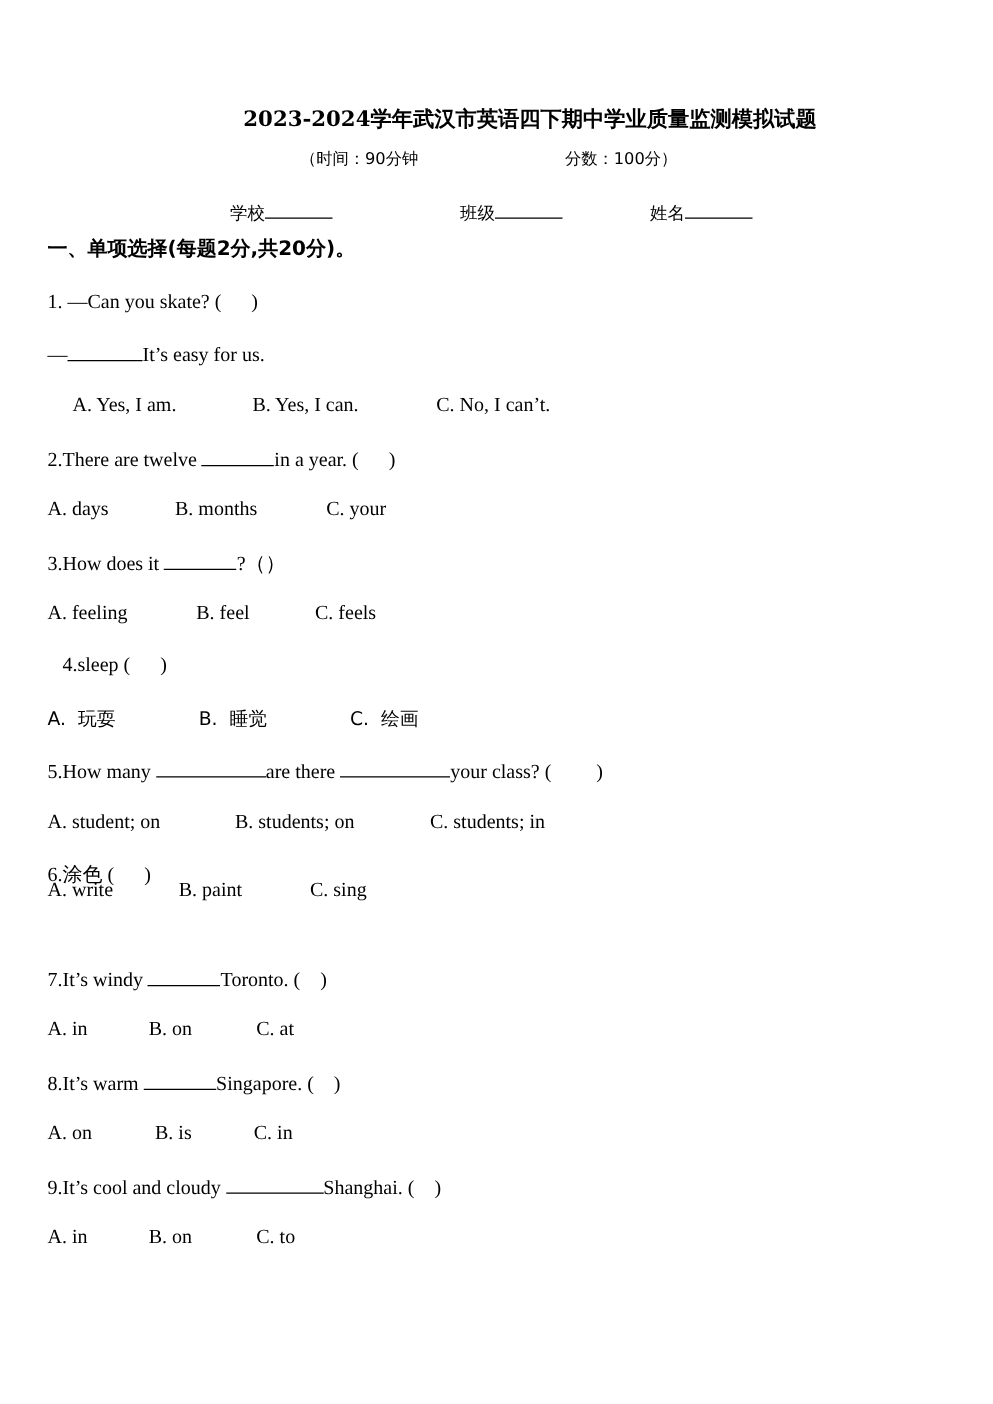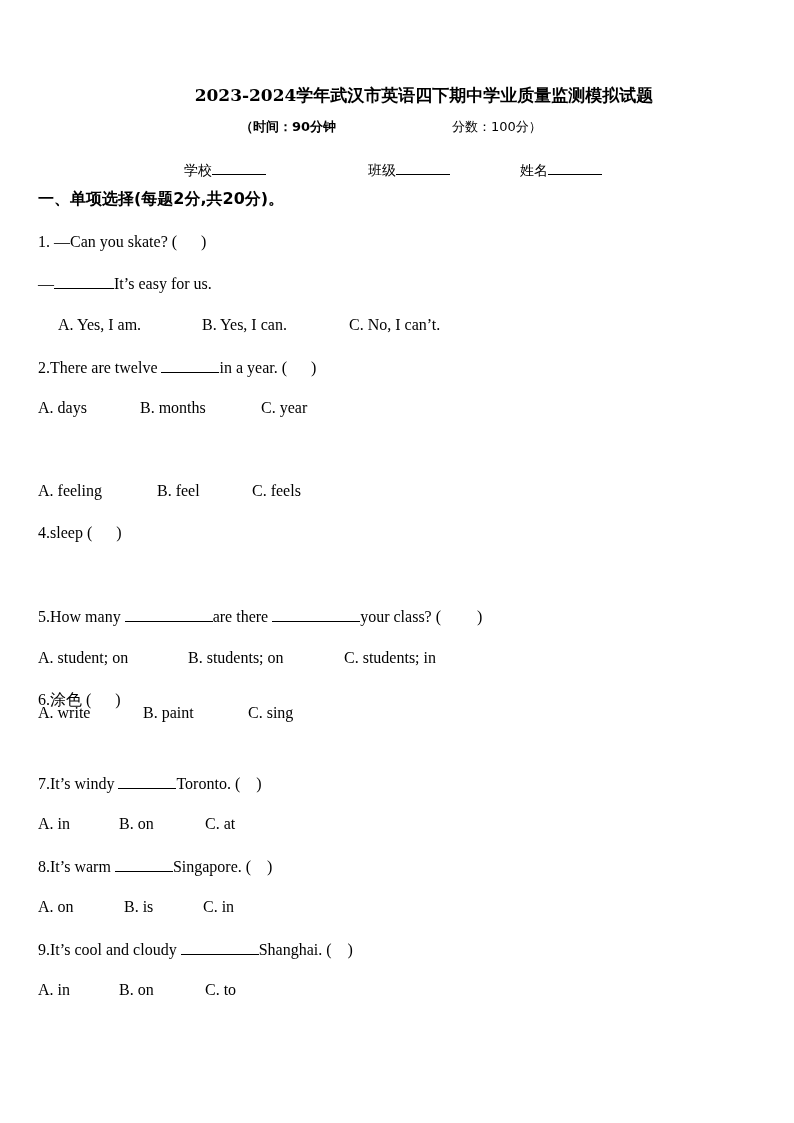--- a/index.html
+++ b/index.html
@@ -8,21 +8,21 @@
     .title {
       position: absolute; left: 0; width: 794px; top: 84px; text-align: center;
       font-family: "DejaVu Serif", "Liberation Serif", serif; font-weight: bold; font-size: 17px;
       letter-spacing: 0px;
       margin-left: 27px;
     }
     .subtitle {
       position: absolute; top: 118px; left: 0; width: 794px;
       font-family: "DejaVu Sans", sans-serif; font-size: 13px;
     }
-    .subtitle .time { position: absolute; left: 240px; font-weight: bold; }
+    .subtitle .time { position: absolute; left: 240px; }
     .subtitle .score { position: absolute; left: 452px; }
     .info {
       position: absolute; top: 160px; left: 0; width: 794px;
       font-family: "DejaVu Sans", sans-serif; font-size: 14px;
     }
     .info .field { position: absolute; }
     .info .blank { display: inline-block; width: 54px; border-bottom: 1px solid #000; height: 14px; vertical-align: baseline; }
     .section {
       position: absolute; left: 38px; top: 189px;
       font-family: "DejaVu Sans", sans-serif; font-weight: bold; font-size: 16px;
@@ -53,25 +53,27 @@
     <span class="field" style="left:520px;"><span>姓名</span><span class="blank"></span></span>
   </div>
 
   <div class="section">一、单项选择(每题2分,共20分)。</div>
 
   <div class="line" style="top:233px;">1. —Can you skate? (      )</div>
   <div class="line" style="top:274px;"><span>—</span><span class="blank-line" style="width:60px;"></span><span>It’s easy for us.</span></div>
   <div class="line" style="top:316px;margin-left:20px;"><span class="opt" style="width:144px;">A. Yes, I am.</span><span class="opt" style="width:147px;">B. Yes, I can.</span><span class="opt">C. No, I can’t.</span></div>
 
   <div class="line" style="top:358px;"><span>2.There are twelve </span><span class="blank-line" style="width:58px;"></span><span>in a year. (      )</span></div>
-  <div class="line" style="top:399px;"><span class="opt" style="width:102px;">A. days</span><span class="opt" style="width:121px;">B. months</span><span class="opt">C. year</span></div>
+  <div class="line" style="top:399px;"><span class="opt" style="width:102px;">A. days</span><span class="opt" style="width:121px;">B. months</span><span class="opt">C. your</span></div>
 
+  <div class="line" style="top:441px;"><span>3.How does it </span><span class="blank-line" style="width:58px;"></span><span>?（）</span></div>
   <div class="line" style="top:482px;"><span class="opt" style="width:119px;">A. feeling</span><span class="opt" style="width:95px;">B. feel</span><span class="opt">C. feels</span></div>
 
-  <div class="line" style="top:524px;">4.sleep (      )</div>
+  <div class="line" style="top:524px;margin-left:12px;">4.sleep (      )</div>
+  <div class="line cjk" style="top:566px;"><span class="opt" style="width:121px;">A.  玩耍</span><span class="opt" style="width:121px;">B.  睡觉</span><span class="opt">C.  绘画</span></div>
 
   <div class="line" style="top:607px;"><span>5.How many </span><span class="blank-line" style="width:88px;"></span><span>are there </span><span class="blank-line" style="width:88px;"></span><span>your class? (         )</span></div>
   <div class="line" style="top:649px;"><span class="opt" style="width:150px;">A. student; on</span><span class="opt" style="width:156px;">B. students; on</span><span class="opt">C. students; in</span></div>
 
   <div class="line" style="top:690px;">6.涂色 (      )</div>
   <div class="line" style="top:704px;"><span class="opt" style="width:105px;">A. write</span><span class="opt" style="width:105px;">B. paint</span><span class="opt">C. sing</span></div>
 
   <div class="line" style="top:774px;"><span>7.It’s windy </span><span class="blank-line" style="width:58px;"></span><span>Toronto. (    )</span></div>
   <div class="line" style="top:815px;"><span class="opt" style="width:81px;">A. in</span><span class="opt" style="width:86px;">B. on</span><span class="opt">C. at</span></div>
 

